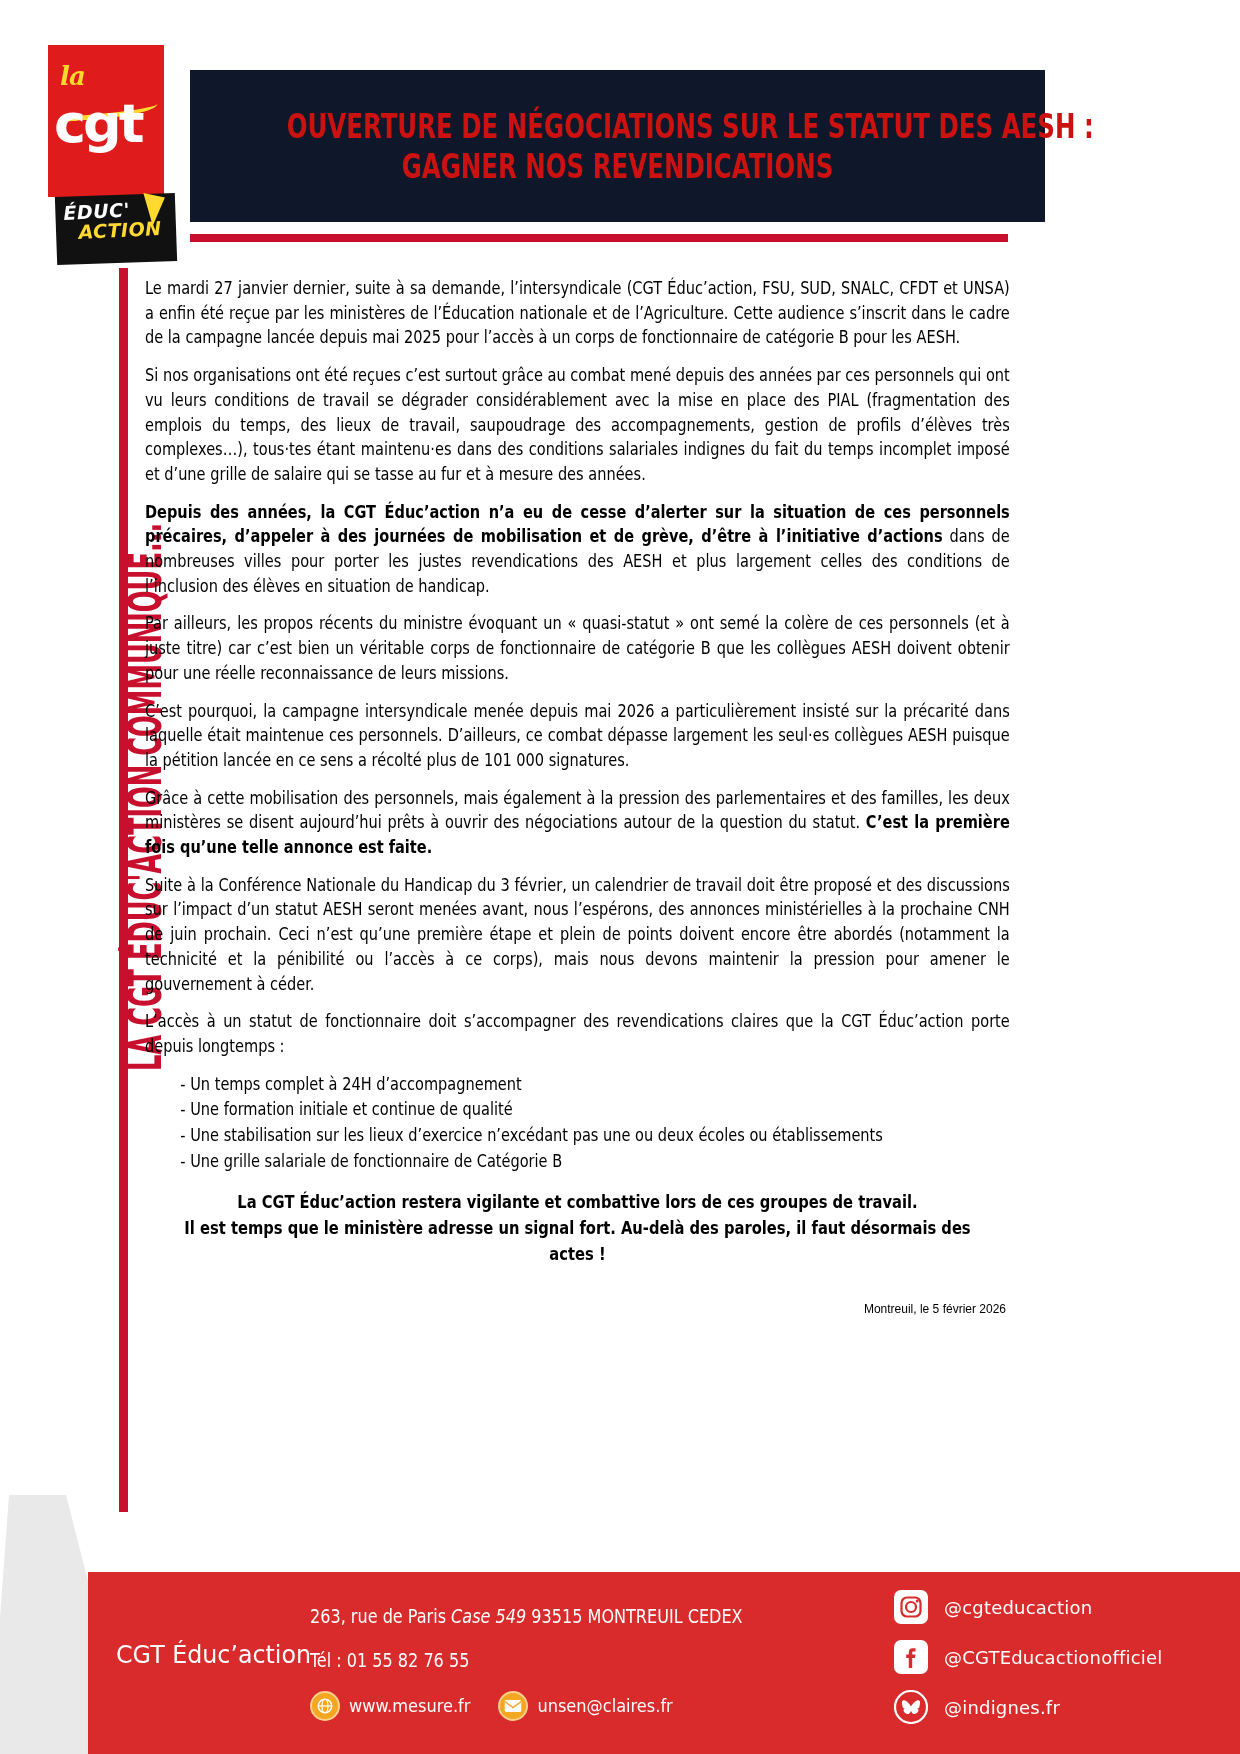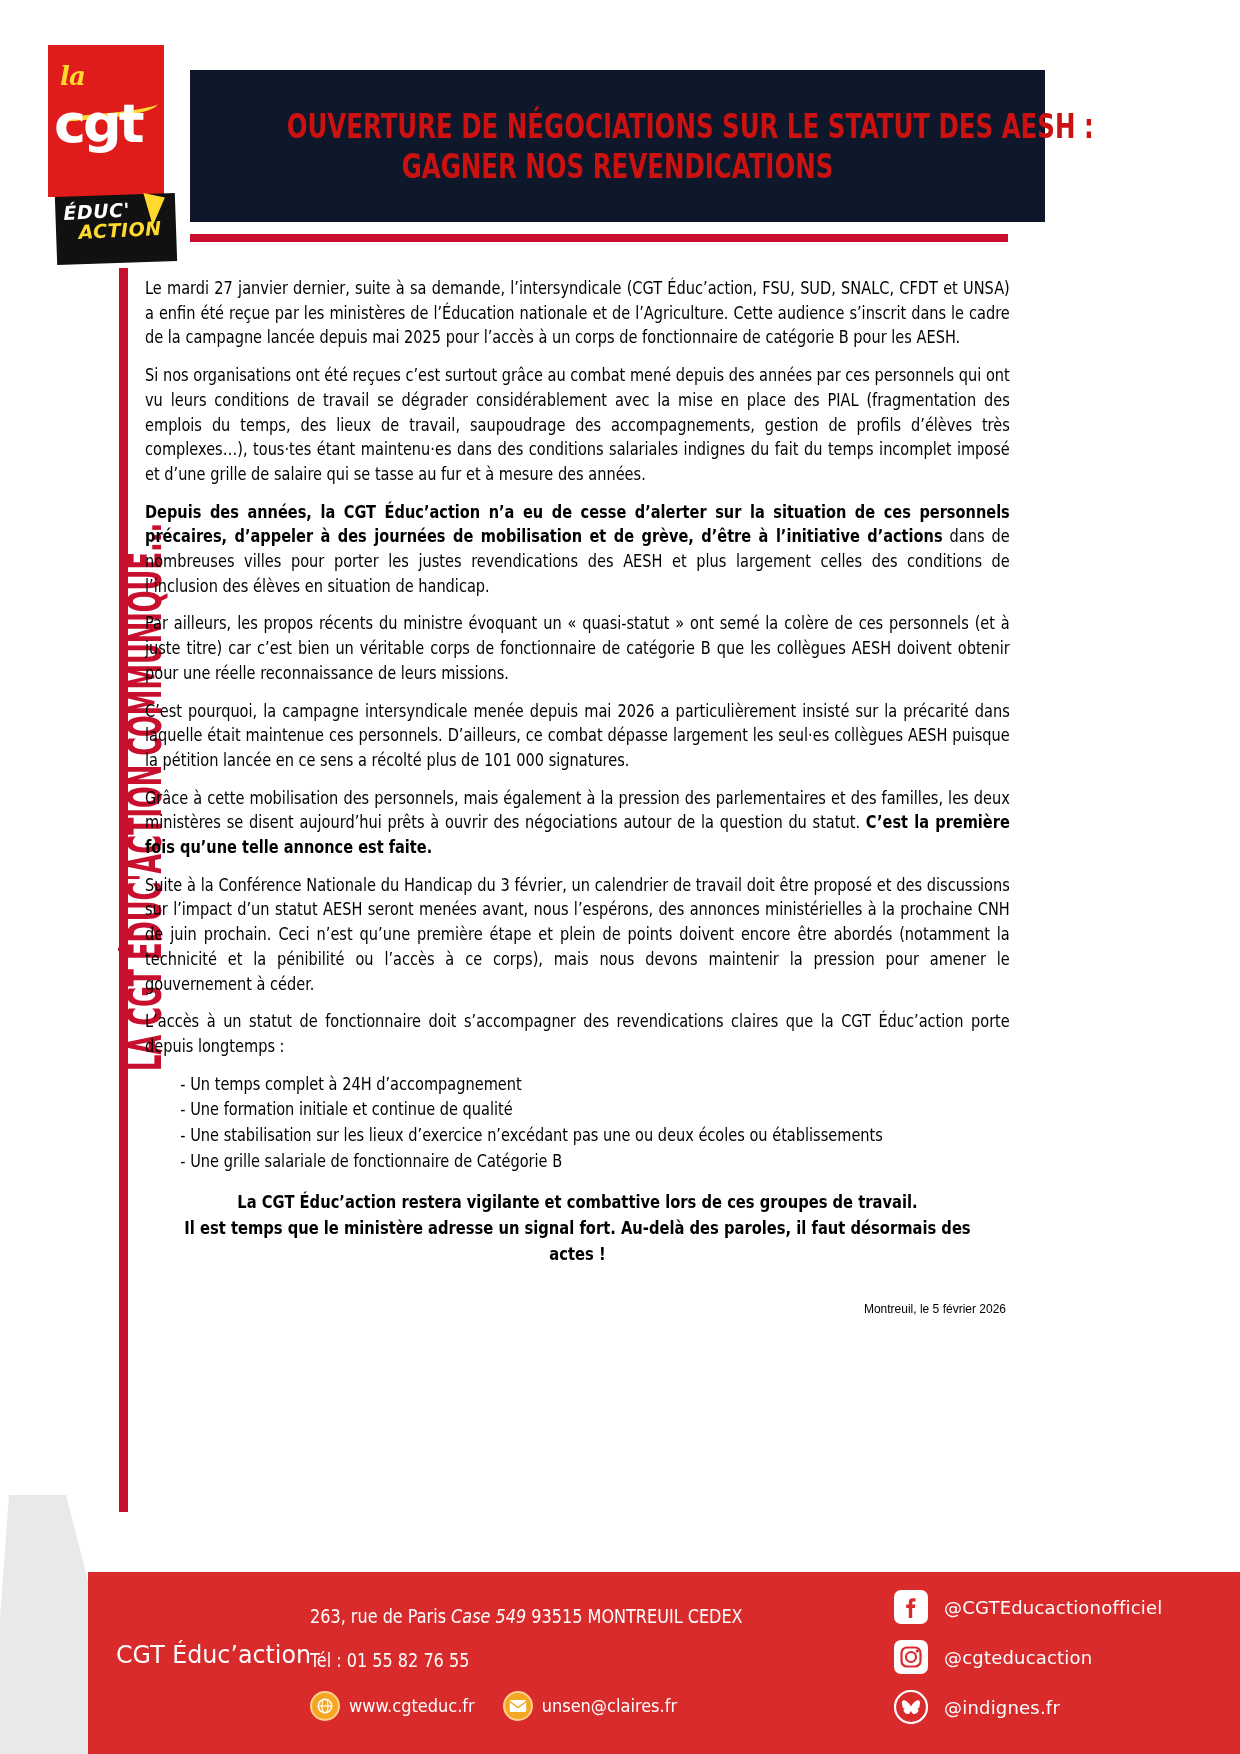--- a/index.html
+++ b/index.html
@@ -240,62 +240,62 @@
 
       <div class="footer-links">
         <a class="flink" href="#" style="text-decoration:none;">
           <span class="round-icon">
             <svg width="18" height="18" viewBox="0 0 24 24">
                 <circle cx="12" cy="12" r="9" fill="none" stroke="#ffffff" stroke-width="2"></circle>
                 <ellipse cx="12" cy="12" rx="4" ry="9" fill="none" stroke="#ffffff" stroke-width="1.6"></ellipse>
                 <line x1="3" y1="12" x2="21" y2="12" stroke="#ffffff" stroke-width="1.6"></line>
               </svg>
           </span>
-          <span>www.cgteduc.fr</span>
+          <span>www.mesure.fr</span>
         </a>
 
         <a class="flink" href="#" style="text-decoration:none;">
           <span class="round-icon">
             <svg width="18" height="14" viewBox="0 0 24 18">
                 <rect x="1" y="1" width="22" height="16" rx="2" fill="#ffffff"></rect>
                 <path d="M1 3 L12 11 L23 3" fill="none" stroke="#f5a623" stroke-width="2"></path>
               </svg>
           </span>
           <span>unsen@claires.fr</span>
         </a>
       </div>
     </div>
 
     <div class="footer-social">
-
-      <a class="soc" href="#" style="text-decoration:none;">
-        <span class="soc-ic">
-          <svg width="34" height="34" viewBox="0 0 34 34">
-              <rect x="0" y="0" width="34" height="34" rx="7" fill="#ffffff"></rect>
-              <path d="M21.5 11.5h-2.2c-.7 0-1.1.5-1.1 1.2v1.9h3.2l-.45 3.3h-2.75V28h-3.4v-10.1h-2.6v-3.3h2.6v-2.4c0-2.4 1.4-3.9 3.8-3.9h2.9z" fill="#d92b2b"></path>
-            </svg>
-        </span>
-        <span class="lbl">@CGTEducactionofficiel</span>
-      </a>
 
       <a class="soc" href="#" style="text-decoration:none;">
         <span class="soc-ic">
           <svg width="34" height="34" viewBox="0 0 34 34">
               <rect x="0" y="0" width="34" height="34" rx="7" fill="#ffffff"></rect>
               <rect x="7.5" y="7.5" width="19" height="19" rx="5.5" fill="none" stroke="#d92b2b" stroke-width="2.2"></rect>
               <circle cx="17" cy="17" r="5" fill="none" stroke="#d92b2b" stroke-width="2.2"></circle>
               <circle cx="23.2" cy="10.9" r="1.5" fill="#d92b2b"></circle>
             </svg>
         </span>
         <span class="lbl">@cgteducaction</span>
       </a>
 
       <a class="soc" href="#" style="text-decoration:none;">
         <span class="soc-ic">
           <svg width="34" height="34" viewBox="0 0 34 34">
+              <rect x="0" y="0" width="34" height="34" rx="7" fill="#ffffff"></rect>
+              <path d="M21.5 11.5h-2.2c-.7 0-1.1.5-1.1 1.2v1.9h3.2l-.45 3.3h-2.75V28h-3.4v-10.1h-2.6v-3.3h2.6v-2.4c0-2.4 1.4-3.9 3.8-3.9h2.9z" fill="#d92b2b"></path>
+            </svg>
+        </span>
+        <span class="lbl">@CGTEducactionofficiel</span>
+      </a>
+
+      <a class="soc" href="#" style="text-decoration:none;">
+        <span class="soc-ic">
+          <svg width="34" height="34" viewBox="0 0 34 34">
               <circle cx="17" cy="17" r="16" fill="none" stroke="#ffffff" stroke-width="2.2"></circle>
               <path d="M17 16.4c-1.4-2.6-4-5.3-6-6-2.1-.8-3.1.3-3.1 2.1 0 1 .6 4.3.9 4.9.5.9 1.6 1.2 2.7 1.1-1.8.3-2.5 1.4-1.6 3 .9 1.6 3.3 3.4 5.1 2.2 1.1-.7 1.7-1.9 2-2.9.3 1 .9 2.2 2 2.9 1.8 1.2 4.2-.6 5.1-2.2.9-1.6.2-2.7-1.6-3 1.1.1 2.2-.2 2.7-1.1.3-.6.9-3.9.9-4.9 0-1.8-1-2.9-3.1-2.1-2 .7-4.6 3.4-6 6z" fill="#ffffff"></path>
             </svg>
         </span>
         <span class="lbl">@indignes.fr</span>
       </a>
 
     </div>
   </div>
 

